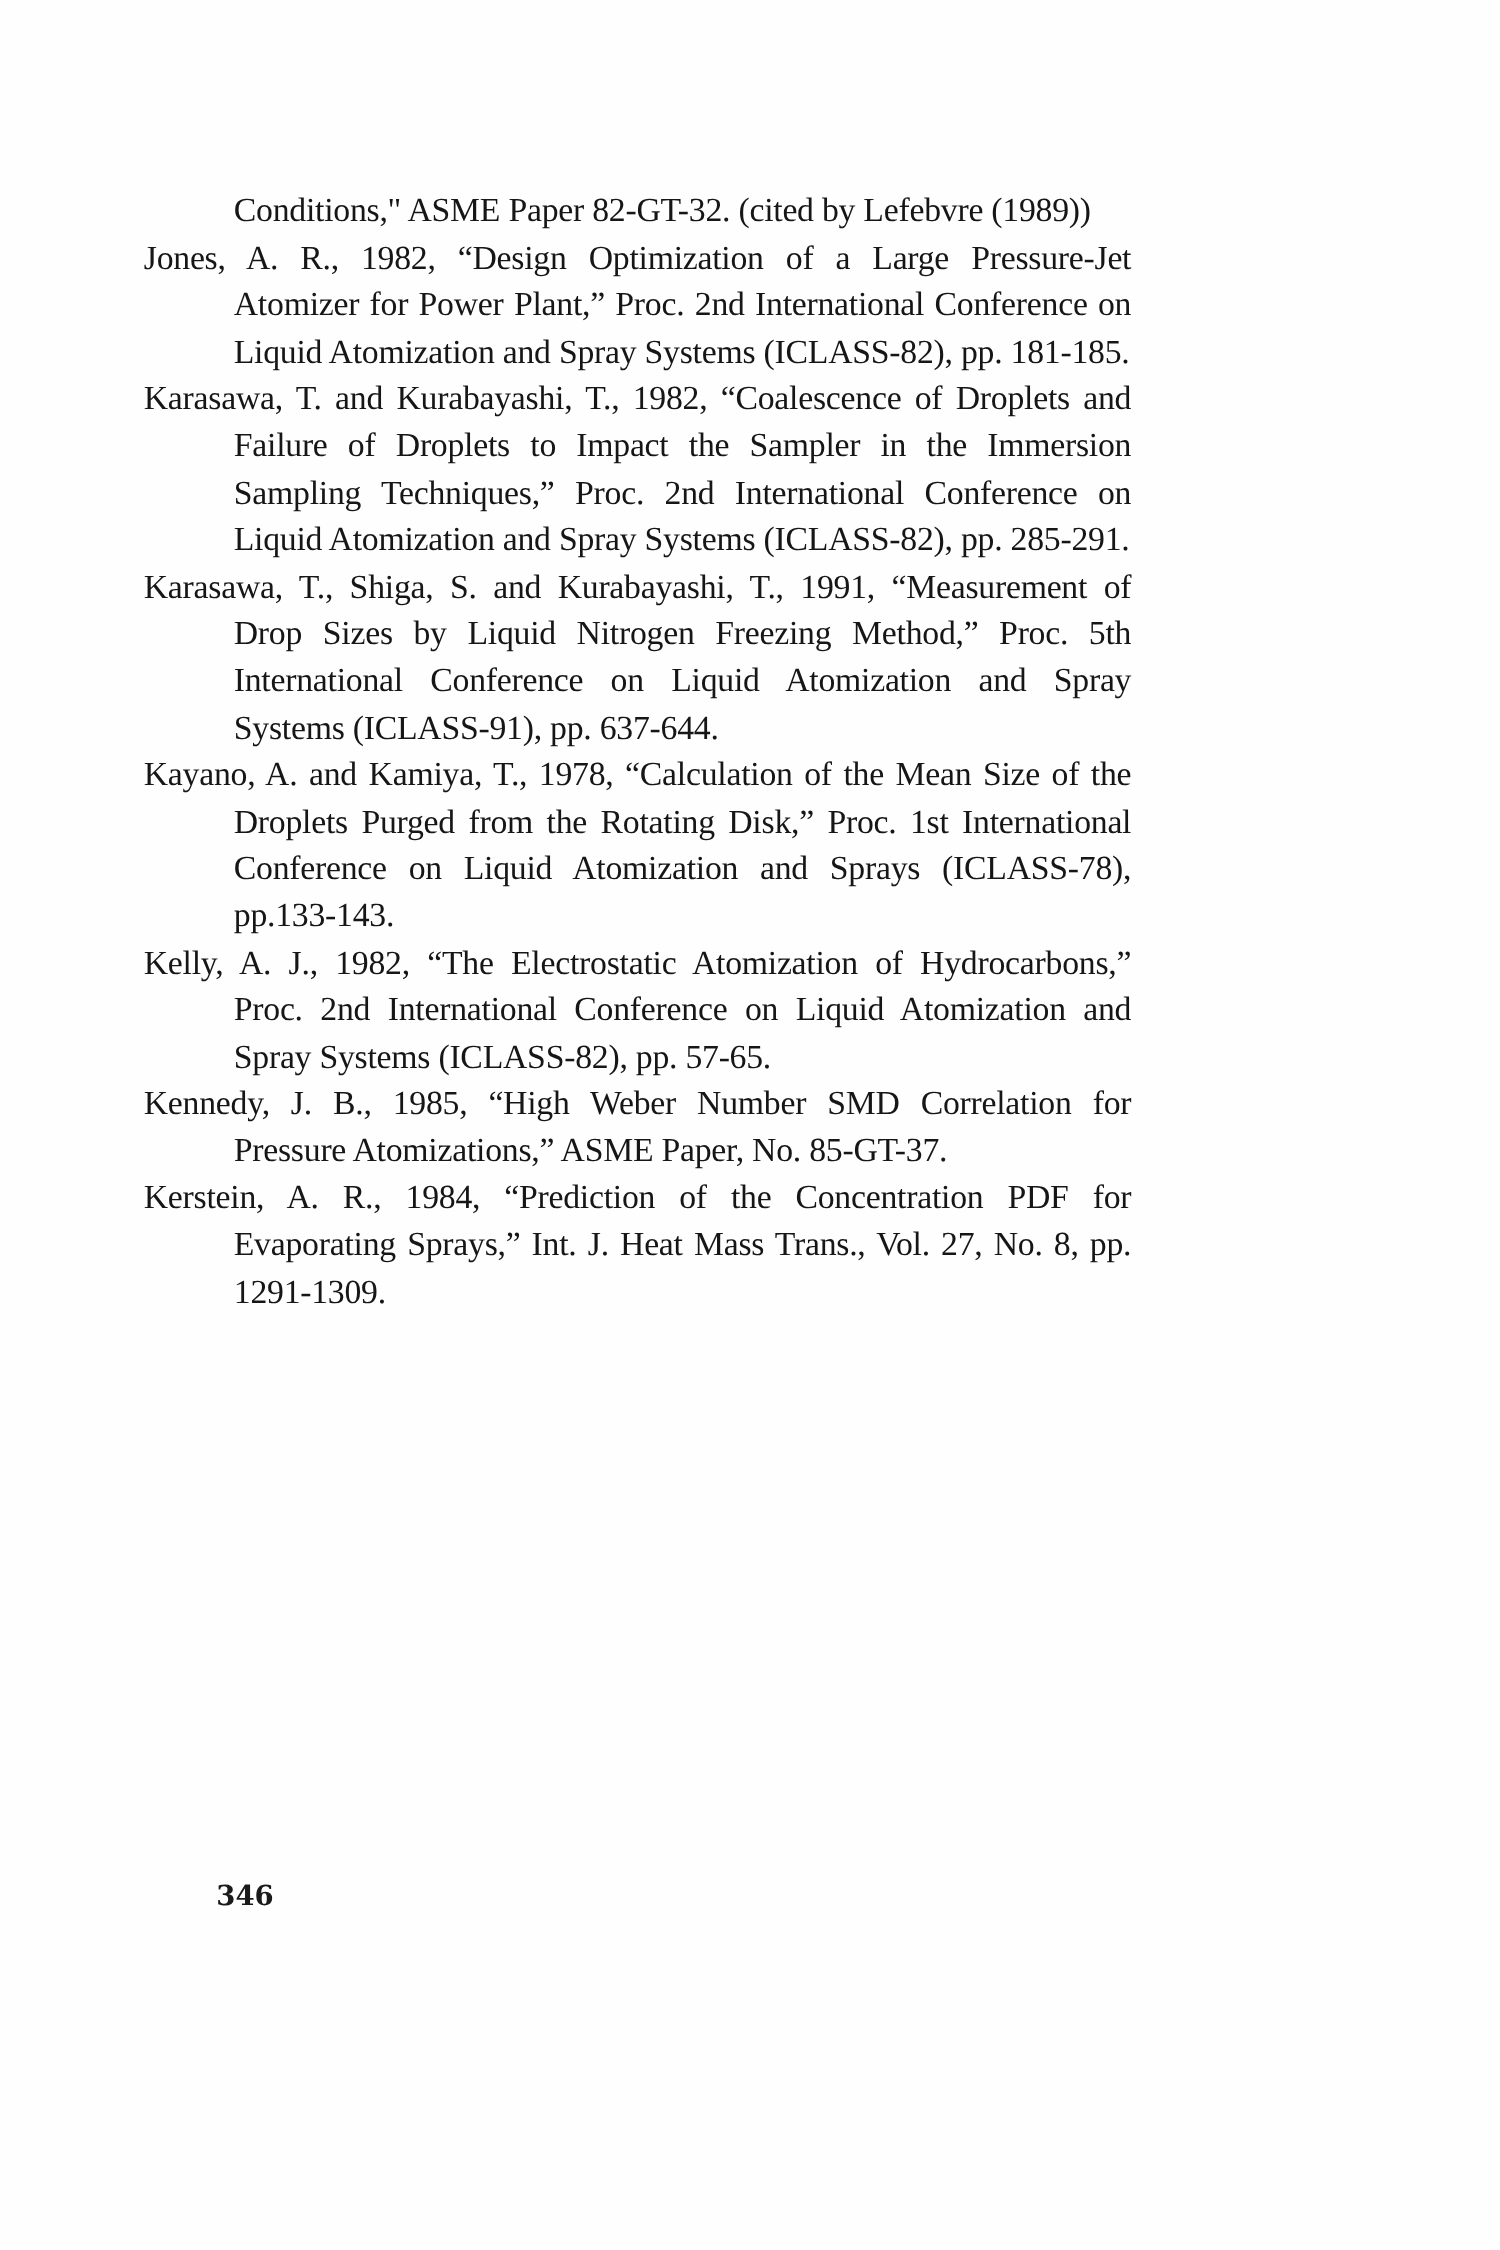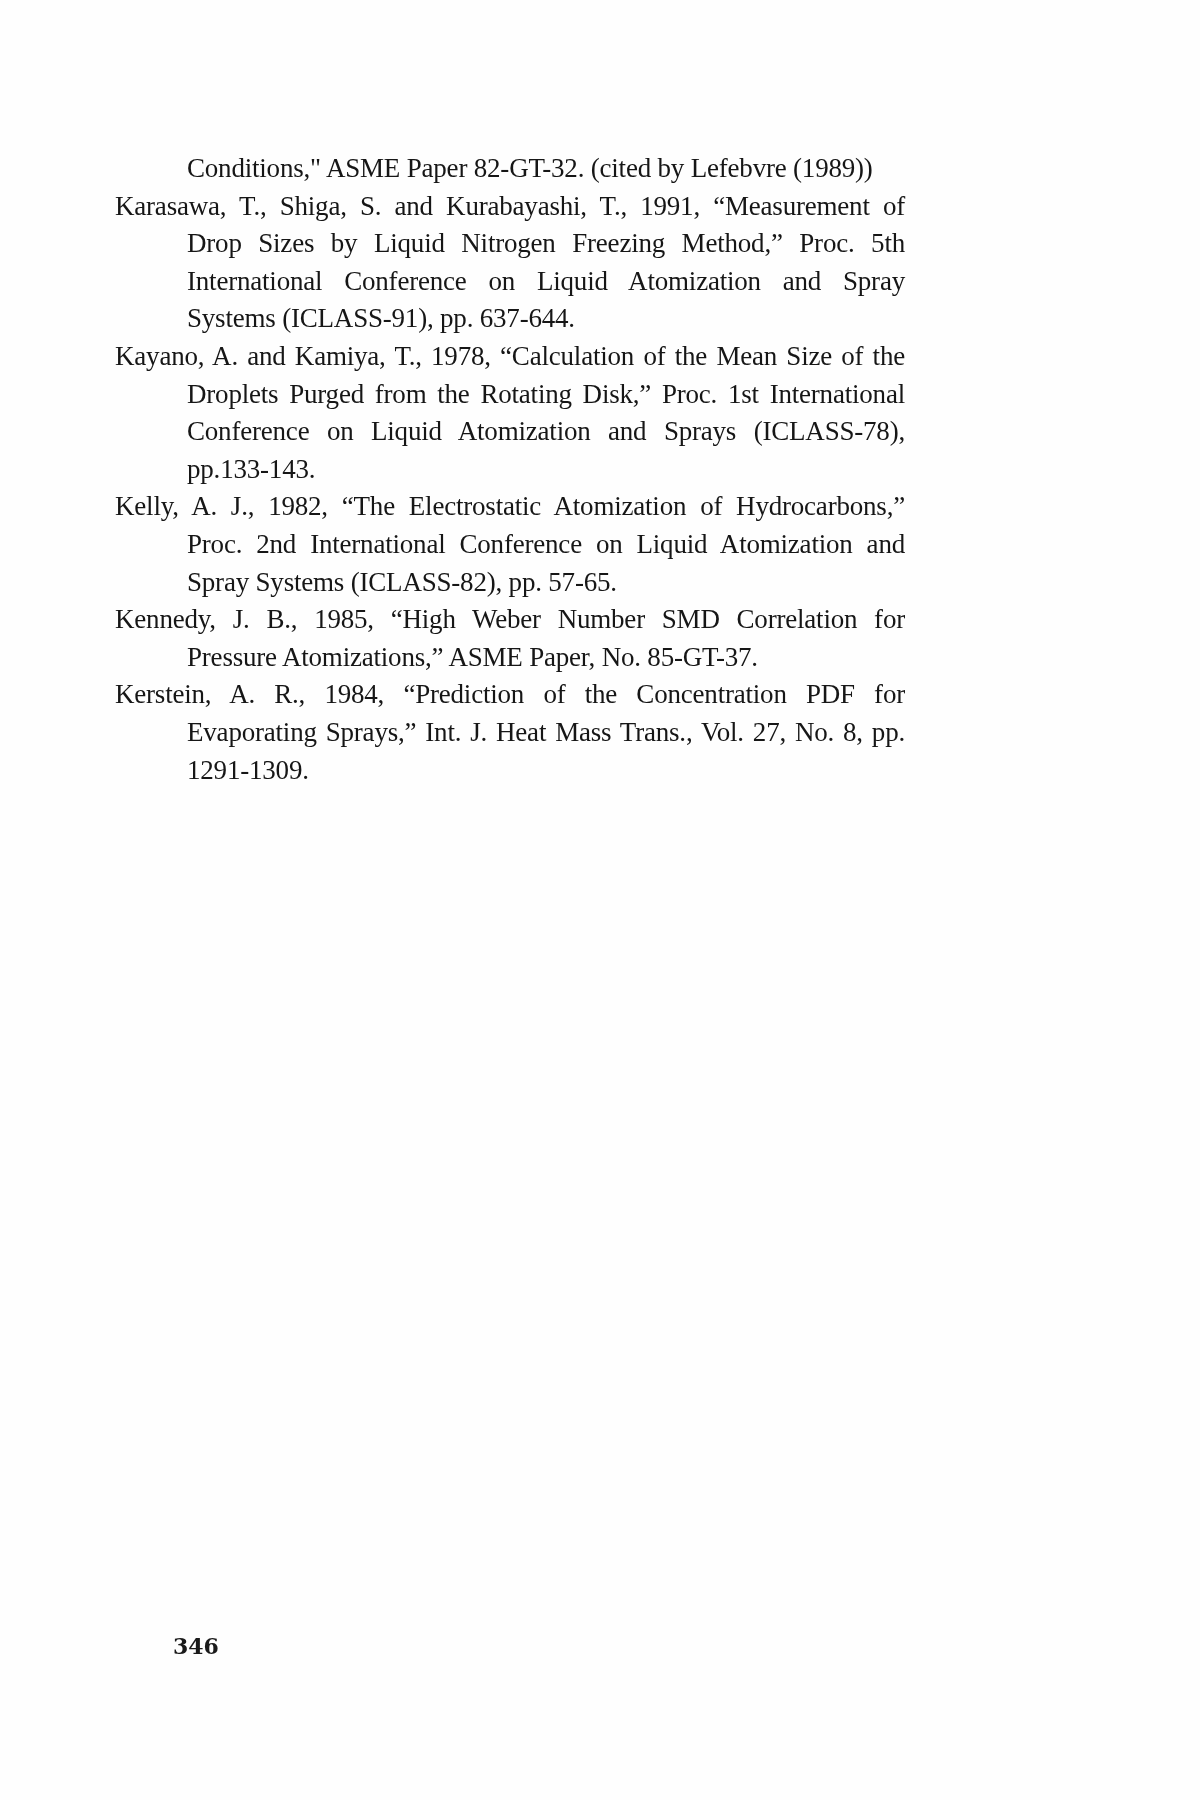--- a/index.html
+++ b/index.html
@@ -35,33 +35,35 @@
       text-indent: -72px;
       margin: 0;
       letter-spacing: -0.2px;
     }
     .ref.cont {
       text-indent: 0;
     }
     .page-number {
       position: absolute;
       left: 173px;
-      top: 1633px;
+      top: 1504px;
       font-size: 22px;
       font-weight: bold;
       font-family: "DejaVu Serif", "Liberation Serif", serif;
       color: #1a1a1a;
     }
   </style>
 </head>
 <body>
 
 <div class="page">
   <div class="refs">
     <p class="ref cont">Conditions," ASME Paper 82-GT-32. (cited by Lefebvre (1989))</p>
+    <p class="ref">Jones, A. R., 1982, “Design Optimization of a Large Pressure-Jet Atomizer for Power Plant,” Proc. 2nd International Conference on Liquid Atomization and Spray Systems (ICLASS-82), pp. 181-185.</p>
+    <p class="ref">Karasawa, T. and Kurabayashi, T., 1982, “Coalescence of Droplets and Failure of Droplets to Impact the Sampler in the Immersion Sampling Techniques,” Proc. 2nd International Conference on Liquid Atomization and Spray Systems (ICLASS-82), pp. 285-291.</p>
     <p class="ref">Karasawa, T., Shiga, S. and Kurabayashi, T., 1991, “Measurement of Drop Sizes by Liquid Nitrogen Freezing Method,” Proc. 5th International Conference on Liquid Atomization and Spray Systems (ICLASS-91), pp. 637-644.</p>
     <p class="ref">Kayano, A. and Kamiya, T., 1978, “Calculation of the Mean Size of the Droplets Purged from the Rotating Disk,” Proc. 1st International Conference on Liquid Atomization and Sprays (ICLASS-78), pp.133-143.</p>
     <p class="ref">Kelly, A. J., 1982, “The Electrostatic Atomization of Hydrocarbons,” Proc. 2nd International Conference on Liquid Atomization and Spray Systems (ICLASS-82), pp. 57-65.</p>
     <p class="ref">Kennedy, J. B., 1985, “High Weber Number SMD Correlation for Pressure Atomizations,” ASME Paper, No. 85-GT-37.</p>
     <p class="ref">Kerstein, A. R., 1984, “Prediction of the Concentration PDF for Evaporating Sprays,” Int. J. Heat Mass Trans., Vol. 27, No. 8, pp. 1291-1309.</p>
   </div>
 
   <div class="page-number">346</div>
 </div>
 

